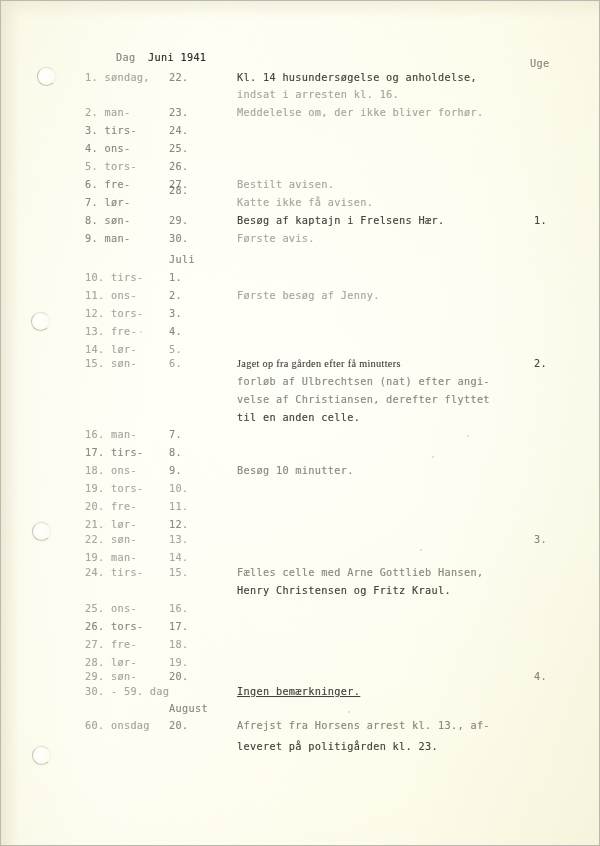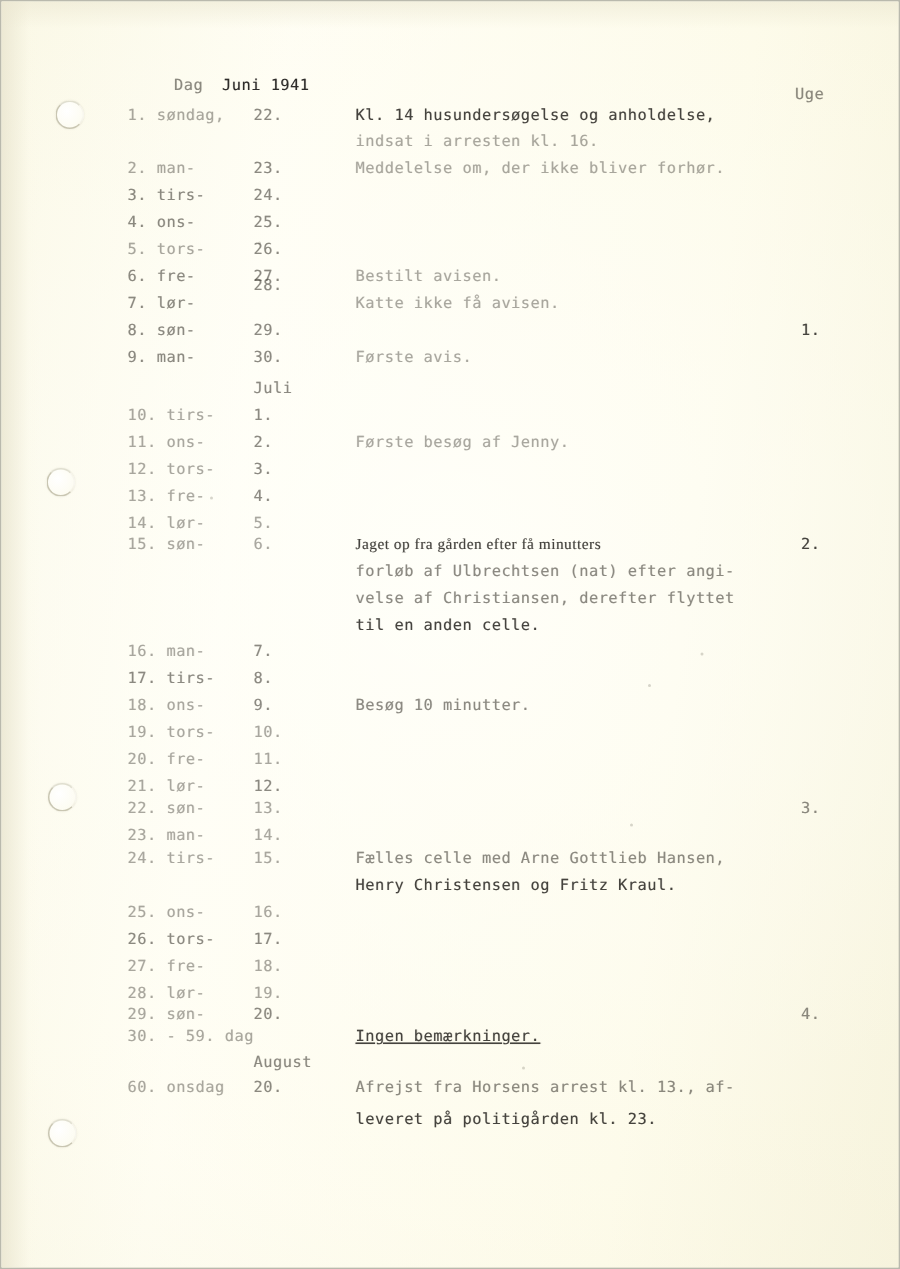--- a/index.html
+++ b/index.html
@@ -153,20 +153,21 @@
     <div class="line faded col-day" style="top:178px;">6. fre-</div>
     <div class="line faded col-num" style="top:178px;">27.</div>
     <div class="line fainter col-note" style="top:178px;">Bestilt avisen.</div>
 
     <div class="line faded col-day" style="top:196px;">7. lør-</div>
     <div class="line faded col-num" style="top:184px;">28.</div>
     <div class="line fainter col-note" style="top:196px;">Katte ikke få avisen.</div>
 
     <div class="line faded col-day" style="top:214px;">8. søn-</div>
     <div class="line faded col-num" style="top:214px;">29.</div>
+    <div class="line col-note" style="top:214px;">Besøg af kaptajn i Frelsens Hær.</div>
     <div class="line col-week" style="top:214px;">1.</div>
 
     <div class="line faded col-day" style="top:232px;">9. man-</div>
     <div class="line faded col-num" style="top:232px;">30.</div>
     <div class="line fainter col-note" style="top:232px;">Første avis.</div>
 
     <div class="line fainter col-day" style="top:271px;">10. tirs-</div>
     <div class="line faded col-num" style="top:271px;">1.</div>
 
     <div class="line fainter col-day" style="top:289px;">11. ons-</div>
@@ -207,21 +208,21 @@
     <div class="line fainter col-day" style="top:500px;">20. fre-</div>
     <div class="line fainter col-num" style="top:500px;text-align:right;">11.</div>
 
     <div class="line fainter col-day" style="top:518px;">21. lør-</div>
     <div class="line faded col-num" style="top:518px;">12.</div>
 
     <div class="line fainter col-day" style="top:533px;">22. søn-</div>
     <div class="line fainter col-num" style="top:533px;">13.</div>
     <div class="line faded col-week" style="top:533px;">3.</div>
 
-    <div class="line fainter col-day" style="top:551px;">23. man-</div>
+    <div class="line fainter col-day" style="top:551px;">19. man-</div>
     <div class="line fainter col-num" style="top:551px;">14.</div>
 
     <div class="line fainter col-day" style="top:566px;">24. tirs-</div>
     <div class="line fainter col-num" style="top:566px;">15.</div>
     <div class="line col-note" style="top:584px;">Henry Christensen og Fritz Kraul.</div>
 
     <div class="line faded col-note" style="top:566px;">Fælles celle med Arne Gottlieb Hansen,</div>
 
     <div class="line fainter col-day" style="top:602px;">25. ons-</div>
     <div class="line fainter col-num" style="top:602px;">16.</div>

